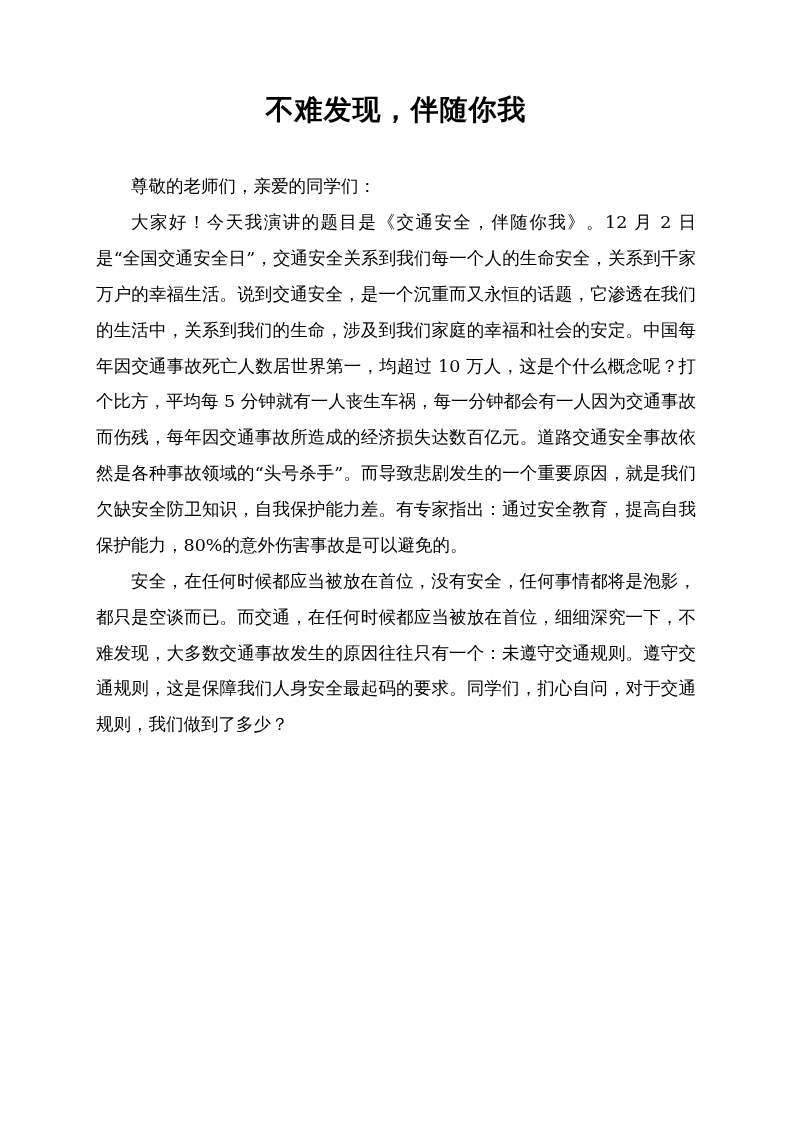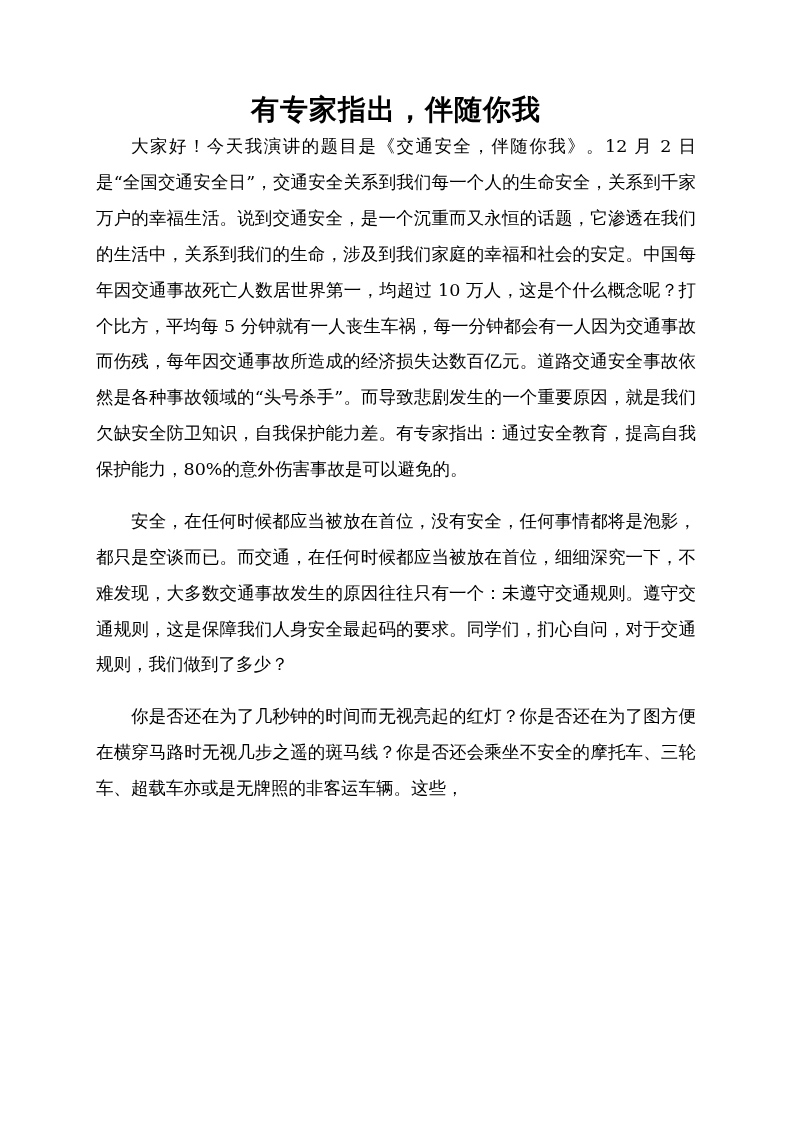--- a/index.html
+++ b/index.html
@@ -45,27 +45,26 @@
     text-justify: inter-ideograph;
     text-indent: 2em;
     margin: 0;
     padding: 0;
     word-break: break-all;
   }
   .para.first-block {
     margin-top: 40px;
   }
   .para + .para {
-    margin-top: 16px;
-    font-family: Liberation Serif, serif;
+    margin-top: 0;
   }
 </style>
 </head>
 <body>
 
 <div class="page">
   <div class="doc-body">
-    <h1 class="doc-title">有专家指出，伴随你我</h1>
+    <h1 class="doc-title">不难发现，伴随你我</h1>
+    <p class="para first-block">尊敬的老师们，亲爱的同学们：</p>
     <p class="para">大家好！今天我演讲的题目是《交通安全，伴随你我》。12 月 2 日是“全国交通安全日”，交通安全关系到我们每一个人的生命安全，关系到千家万户的幸福生活。说到交通安全，是一个沉重而又永恒的话题，它渗透在我们的生活中，关系到我们的生命，涉及到我们家庭的幸福和社会的安定。中国每年因交通事故死亡人数居世界第一，均超过 10 万人，这是个什么概念呢？打个比方，平均每 5 分钟就有一人丧生车祸，每一分钟都会有一人因为交通事故而伤残，每年因交通事故所造成的经济损失达数百亿元。道路交通安全事故依然是各种事故领域的“头号杀手”。而导致悲剧发生的一个重要原因，就是我们欠缺安全防卫知识，自我保护能力差。有专家指出：通过安全教育，提高自我保护能力，80%的意外伤害事故是可以避免的。</p>
     <p class="para">安全，在任何时候都应当被放在首位，没有安全，任何事情都将是泡影，都只是空谈而已。而交通，在任何时候都应当被放在首位，细细深究一下，不难发现，大多数交通事故发生的原因往往只有一个：未遵守交通规则。遵守交通规则，这是保障我们人身安全最起码的要求。同学们，扪心自问，对于交通规则，我们做到了多少？</p>
-    <p class="para">你是否还在为了几秒钟的时间而无视亮起的红灯？你是否还在为了图方便在横穿马路时无视几步之遥的斑马线？你是否还会乘坐不安全的摩托车、三轮车、超载车亦或是无牌照的非客运车辆。这些，</p>
   </div>
 </div>
 
 </body></html>

